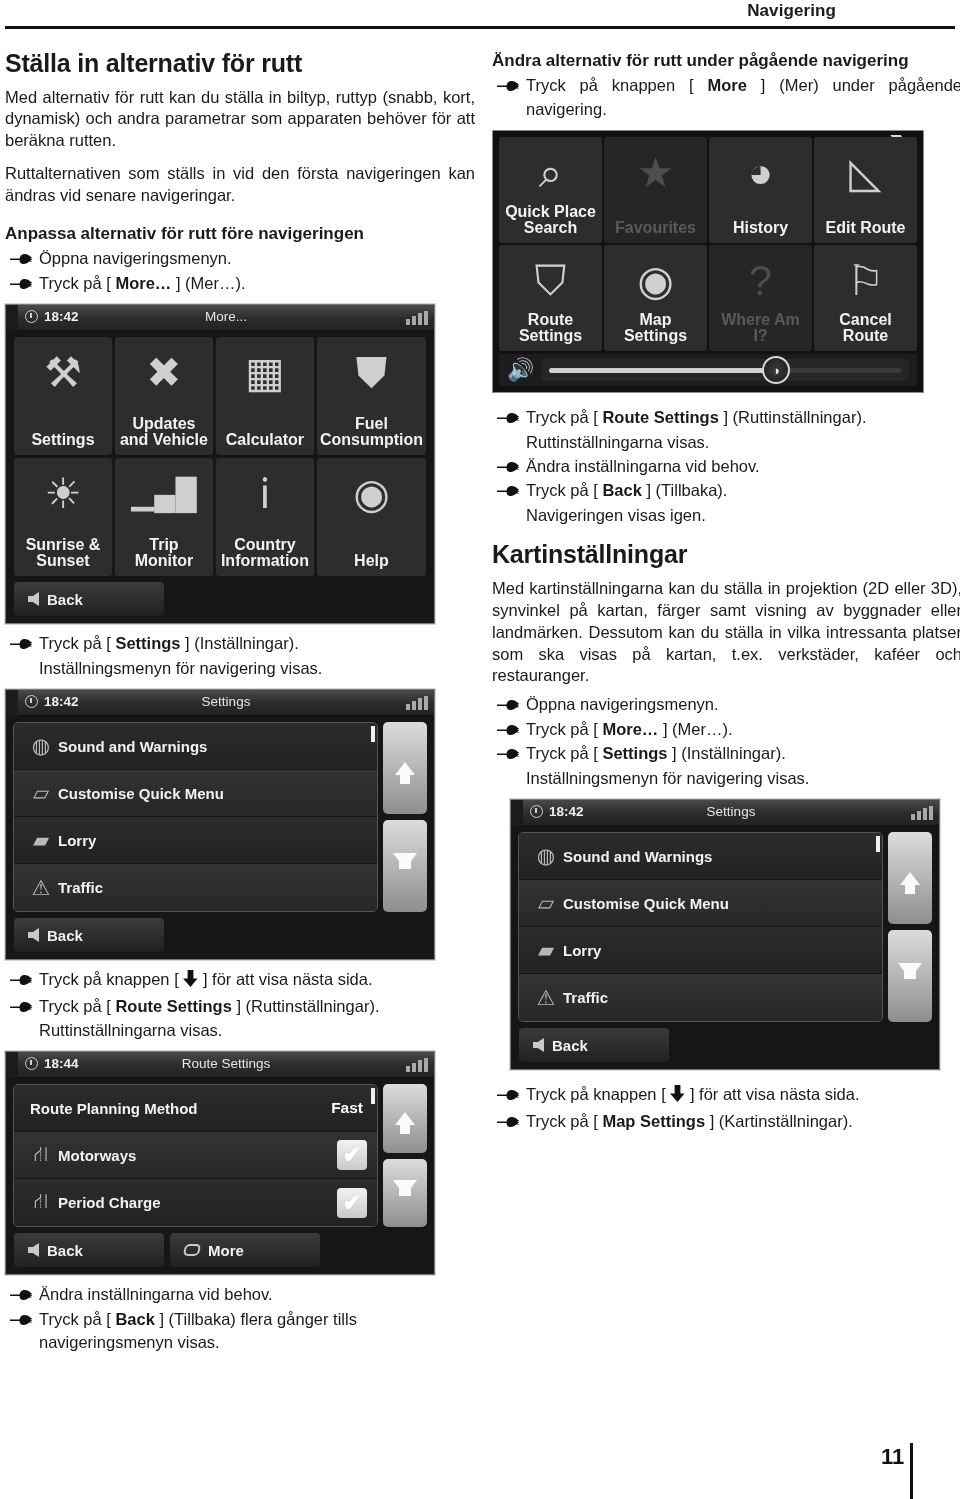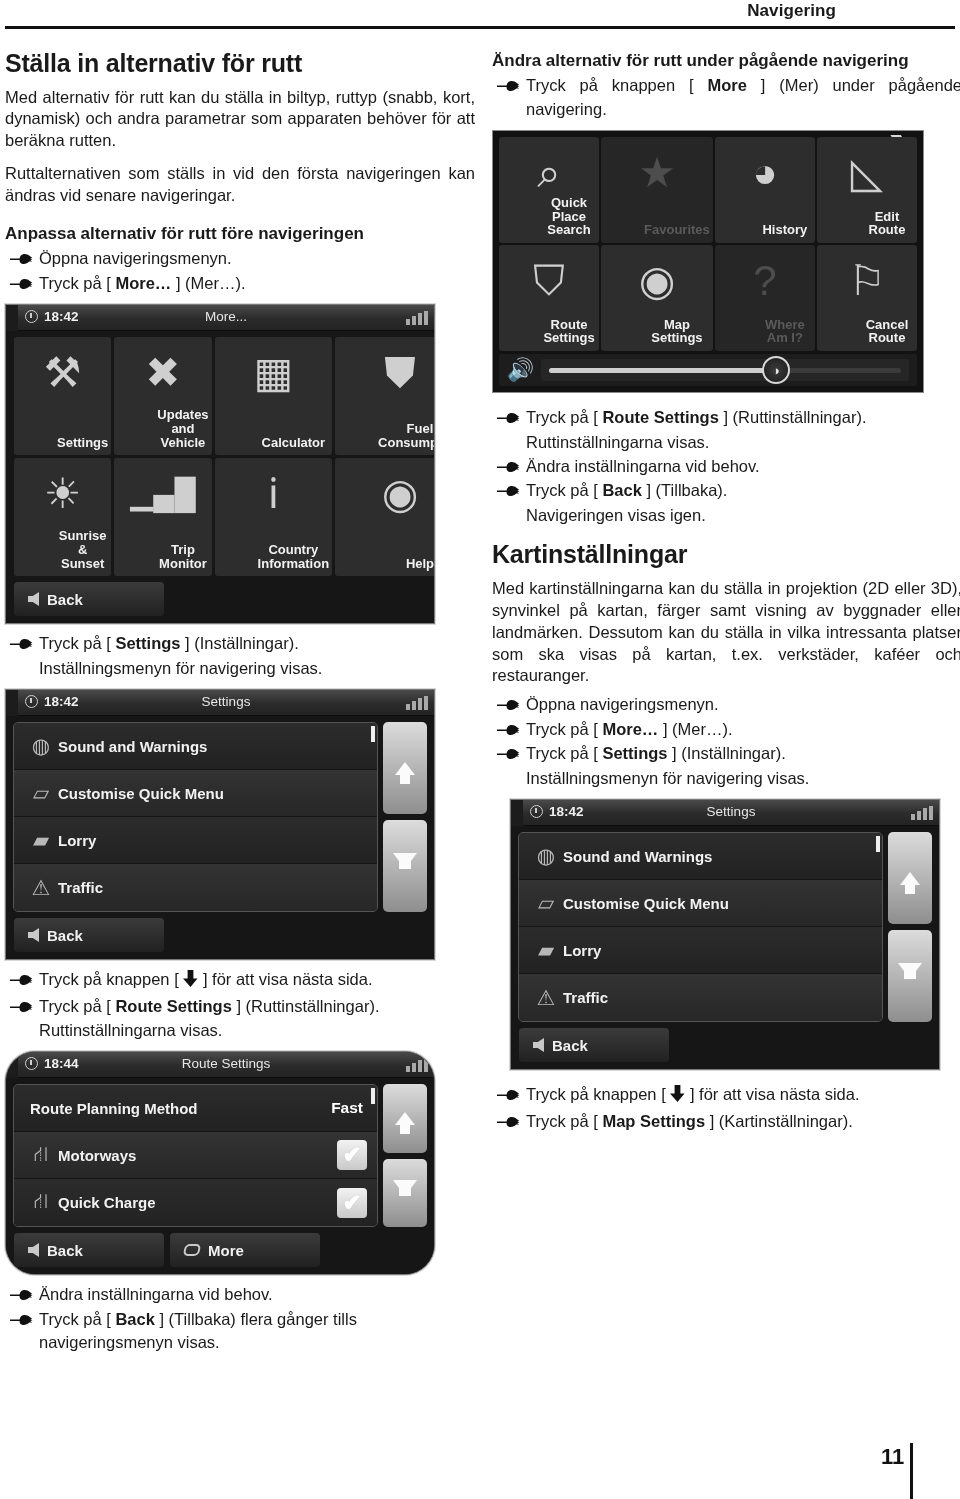--- a/index.html
+++ b/index.html
@@ -111,22 +111,22 @@
     display: flex; flex-direction: column; align-items: center; justify-content: flex-end;
     padding-bottom: 6px;
   }
   .tile.dim { background: #262626; }
   .tile .glyph {
     position: absolute; top: 8px; left: 0; right: 0;
     text-align: center; font-size: 42px; line-height: 56px; color: #cfcfcf;
   }
   .tile.dim .glyph { color: #4d4d4d; }
   .tile .lbl {
-    font-size: 13px; font-weight: bold; color: #f2f2f2;
-    text-align: center; line-height: 1.05; padding: 0 3px; margin-left: 40px;
+    font-size: 16px; font-weight: bold; color: #f2f2f2;
+    text-align: center; line-height: 1.05; padding: 0 3px;
   }
   .tile.dim .lbl { color: #5a5a5a; }
 
   .botbar {
     background: #161616; padding: 4px 8px 7px 8px; display: flex; gap: 6px;
   }
   .btn-dark {
     background: linear-gradient(#3b3b3b, #212121);
     border-radius: 4px; height: 34px; min-width: 150px;
     display: flex; align-items: center; gap: 8px; padding: 0 14px;
@@ -420,21 +420,21 @@
         <svg width="26" height="12" viewBox="0 0 26 12">
             <path d="M0 4.4h9.6c.3-2 1.5-3.6 3.4-4.1 2.6-.7 5 .3 7.1 1.9l2.2 1.7-2 .5 2.2 1.2-2.3.4 1.9 1.5-2.8.1c-1.9 1.7-4 2.8-6.5 2.4-2.2-.3-3.2-1.9-3.3-4H0z" fill="#111"></path>
           </svg>
       </span>
       <span class="txt"><span>Tryck på [ </span><span class="b">Route Settings</span><span> ] (Ruttinställningar).</span></span>
     </div>
     <div class="cont">Ruttinställningarna visas.</div>
 
     <div class="gap-s"></div>
 
-    <div class="shot" style="width:430px;border-radius:30px;">
+    <div class="shot" style="width:430px;">
       <div class="titlebar">
         <div class="tb-clock"></div>
         <div class="tb-time">18:44</div>
         <div class="tb-title">Route Settings</div>
         <div class="tb-bars">
             <i></i>
             <i></i>
             <i></i>
             <i></i>
           </div>
@@ -448,21 +448,21 @@
           </div>
           <div class="lrow">
             <span class="licon">⛙</span>
             <span class="ltext">Motorways</span>
             <span class="lcheck">
                 <span>✔</span>
               </span>
           </div>
           <div class="lrow">
             <span class="licon">⛙</span>
-            <span class="ltext">Quick Charge</span>
+            <span class="ltext">Period Charge</span>
             <span class="lcheck">
                 <span>✔</span>
               </span>
           </div>
         </div>
         <div class="scrollcol">
           <div class="scrollbtn">
               <span class="tri-up"></span>
             </div>
           <div class="scrollbtn">

